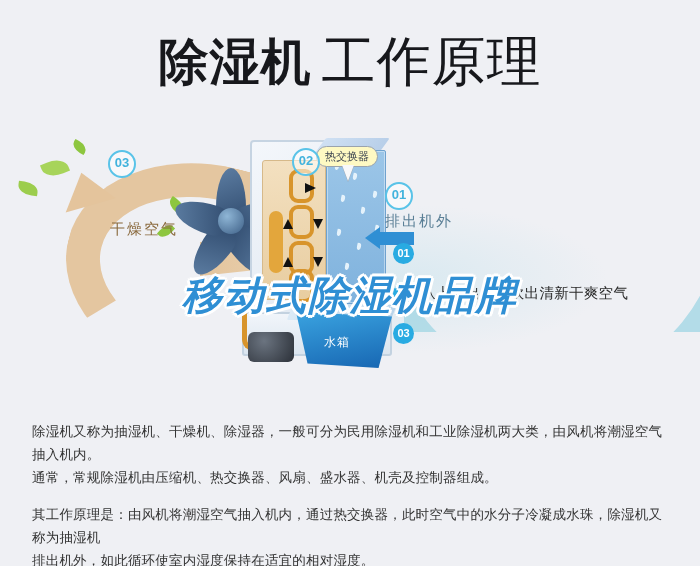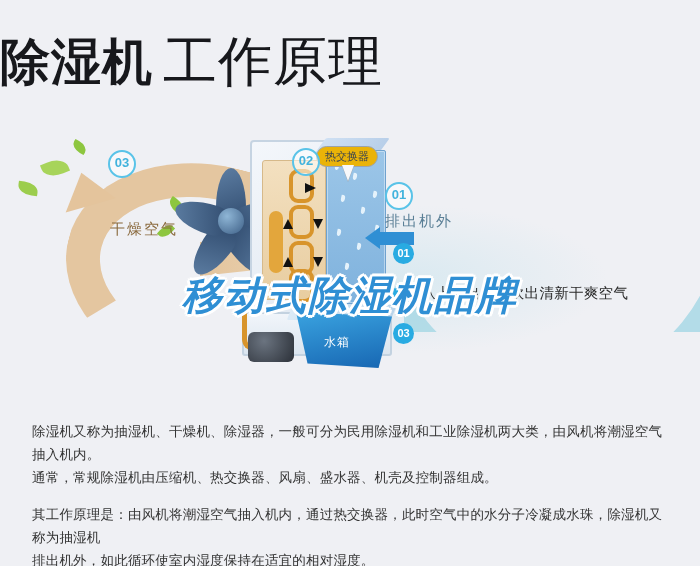--- a/index.html
+++ b/index.html
@@ -7,21 +7,21 @@
     width:700px;height:566px;
     background:#eff0f4;
     font-family:"Liberation Sans","DejaVu Sans",sans-serif;
     overflow:hidden;position:relative;
   }
   .page{position:relative;width:700px;height:566px;overflow:hidden;}
 
   
   .title-row{
     position:absolute;left:0;top:26px;width:700px;
-    white-space:nowrap;
+    text-align:center;white-space:nowrap;
   }
   .title-a{
     font-family:"DejaVu Sans",sans-serif;
     font-size:50px;font-weight:bold;color:#17181c;
     letter-spacing:1px;vertical-align:middle;
   }
   .title-b{
     font-family:"DejaVu Serif","DejaVu Sans",serif;
     font-size:54px;font-weight:normal;color:#17181c;
     letter-spacing:1px;margin-left:10px;vertical-align:middle;
@@ -127,21 +127,21 @@
   .tank{position:absolute;left:58px;top:176px;width:96px;height:56px;
     background:linear-gradient(170deg,#3aa3e0,#1766b2);
     clip-path:polygon(0 0,100% 8%,86% 100%,12% 92%);}
   .tank-lip{position:absolute;left:52px;top:168px;width:104px;height:16px;
     background:linear-gradient(90deg,#dbeaf6,#b9d4ea);transform:skewX(-22deg);border-radius:2px;}
   .tank-label{position:absolute;left:86px;top:198px;font-size:12px;color:#ffffff;letter-spacing:1px;}
 
   
   .callout{position:absolute;left:316px;top:38px;}
   .callout .box{
-    border:1.5px solid #9aa3ad;border-radius:12px;background:#eab308;
+    border:1.5px solid #9aa3ad;border-radius:12px;background:#fef9c3;
     padding:2px 8px;font-size:11px;color:#3c4450;white-space:nowrap;
   }
   .callout .tail{
     position:absolute;left:26px;top:19px;width:0;height:0;
     border-left:6px solid transparent;border-right:6px solid transparent;
     border-top:16px solid #f7f8fa;
     filter:drop-shadow(0 1px 0 #9aa3ad);
   }
 
   

